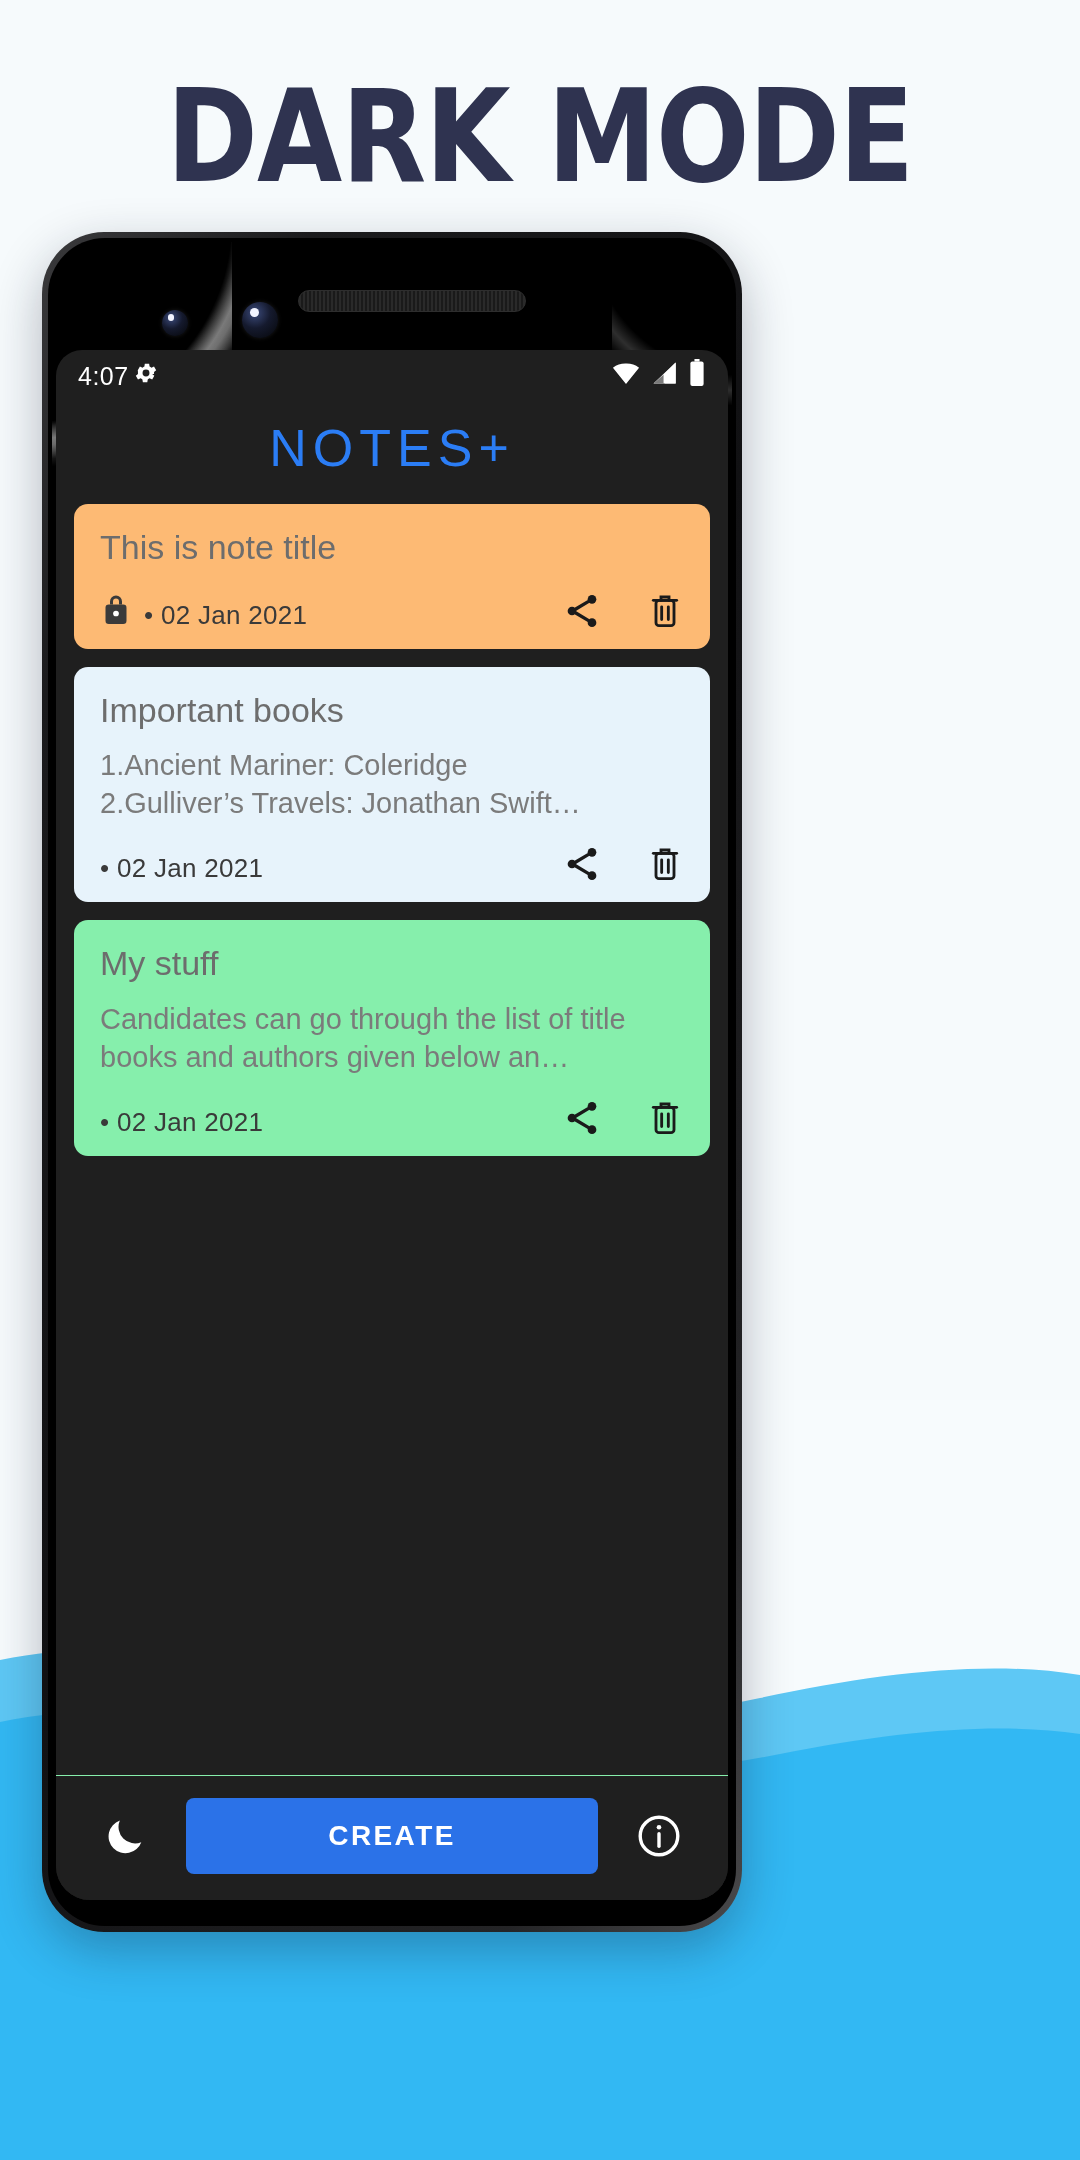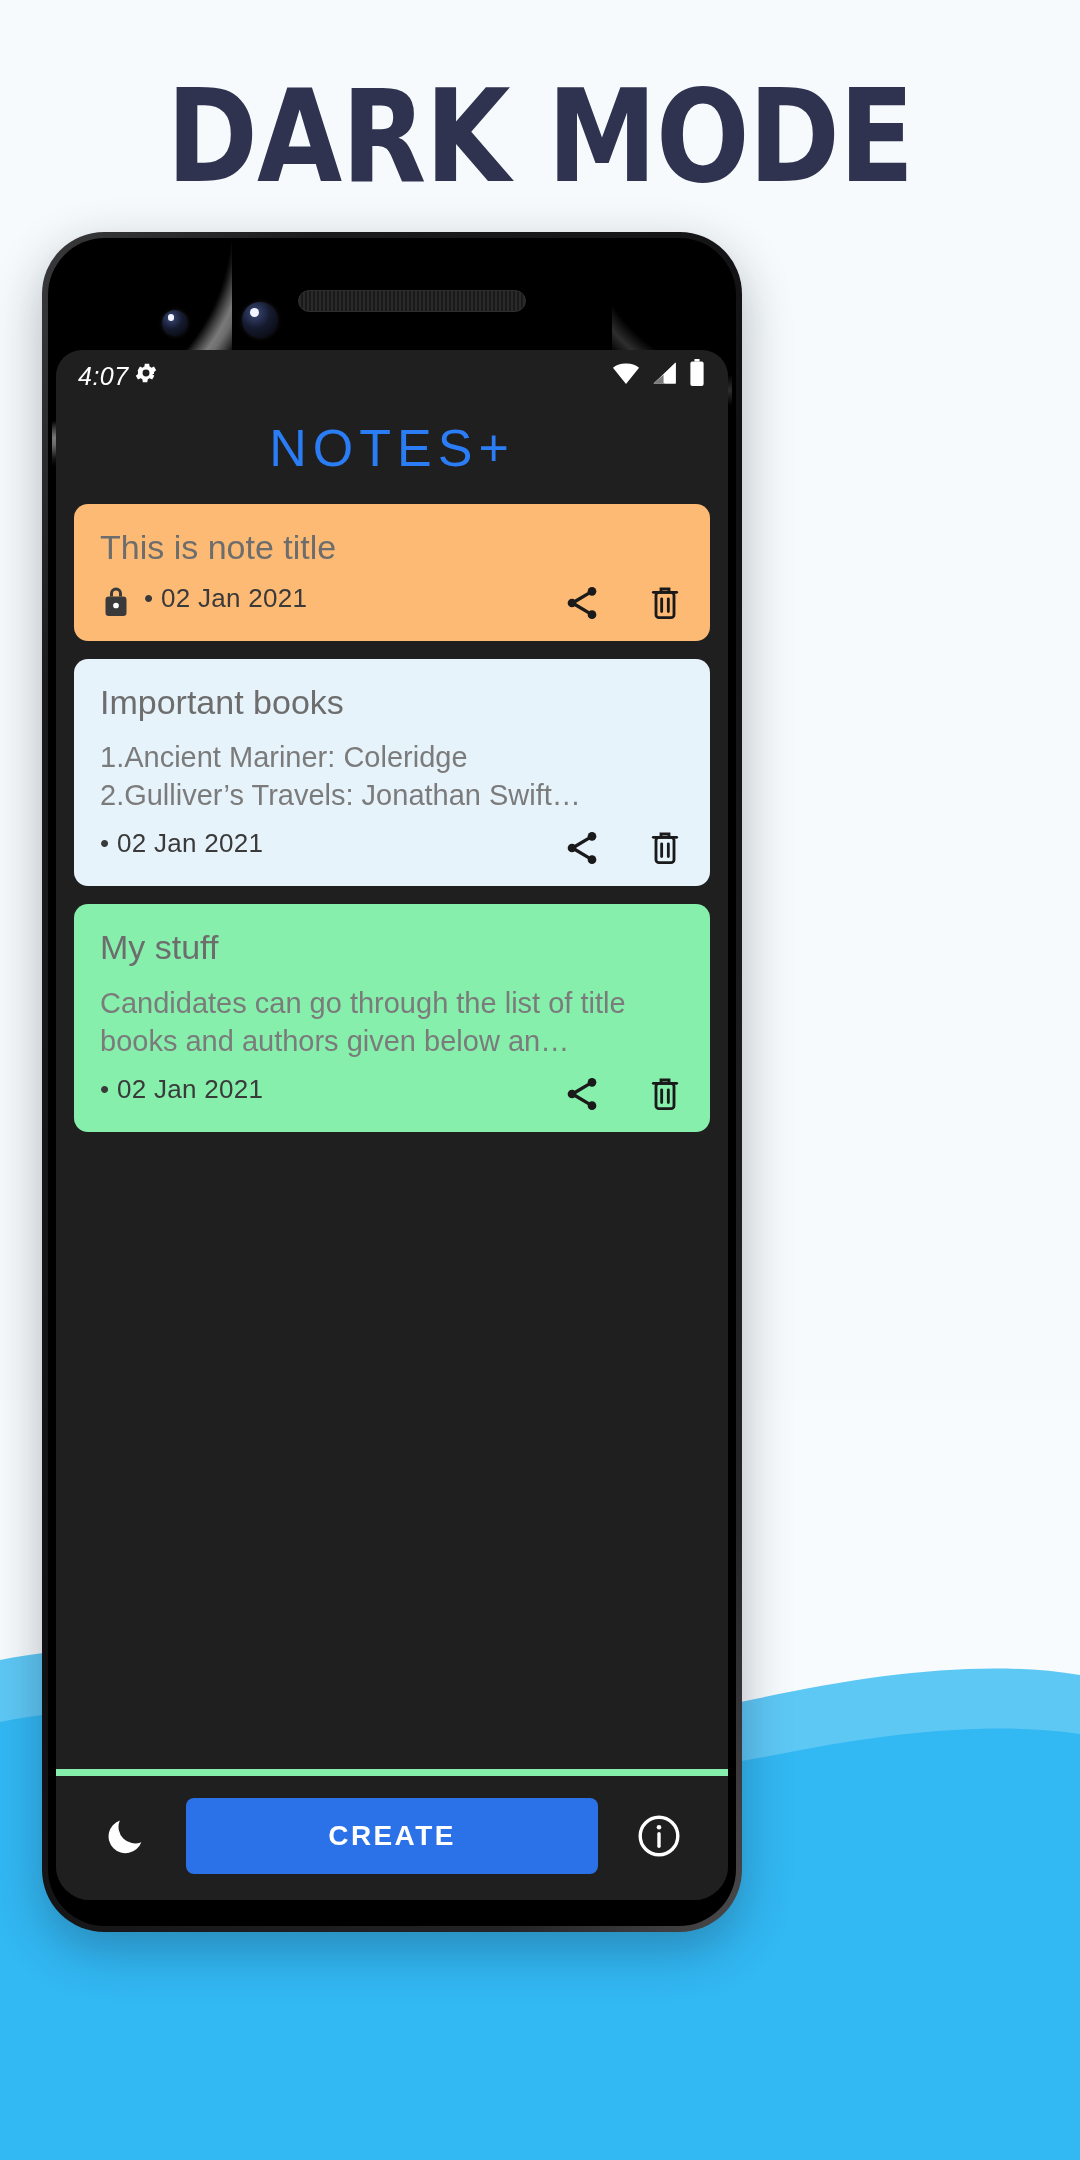--- a/index.html
+++ b/index.html
@@ -106,21 +106,21 @@
 
   
   .statusbar {
     height: 52px; flex: 0 0 52px;
     display: flex; align-items: center;
     padding: 0 22px;
     color: #ffffff;
     font-size: 25px;
   }
   .status-time { font-weight: 400; letter-spacing: 0.5px; }
-  .status-left { display: flex; align-items: center; gap: 4px; font-style: italic; }
+  .status-left { display: flex; align-items: center; gap: 4px; }
   .status-right { margin-left: auto; display: flex; align-items: center; gap: 10px; }
 
   
   .app-title {
     flex: 0 0 auto;
     text-align: center;
     color: #2b7df5;
     font-size: 52px;
     font-weight: 300;
     letter-spacing: 6px;
@@ -146,36 +146,36 @@
     line-height: 1.25;
   }
   .note-body {
     font-size: 29px;
     color: #7b7b7b;
     line-height: 1.30;
     margin-top: 16px;
     white-space: pre-line;
   }
   .note-footer {
-    display: flex; align-items: flex-start;
-    margin-top: 14px;
+    display: flex; align-items: flex-end;
+    margin-top: 22px;
     gap: 12px;
   }
   .note-date {
     font-size: 26px;
     color: #3a3a3a;
     letter-spacing: 0.3px;
   }
   .note-actions { margin-left: auto; display: flex; align-items: center; gap: 44px; }
   .icon-btn { display: inline-flex; align-items: center; justify-content: center; }
 
   
   .bottom-bar {
     flex: 0 0 auto;
-    border-top: 7px solid #86efac;
+    border-top: 1px solid #86efac;
     background: #1f1f1f;
     display: flex; align-items: center;
     padding: 22px 34px 26px;
     gap: 26px;
   }
   .btn-create {
     flex: 1 1 auto;
     background: #2b72e8;
     color: #ffffff;
     border: none;

